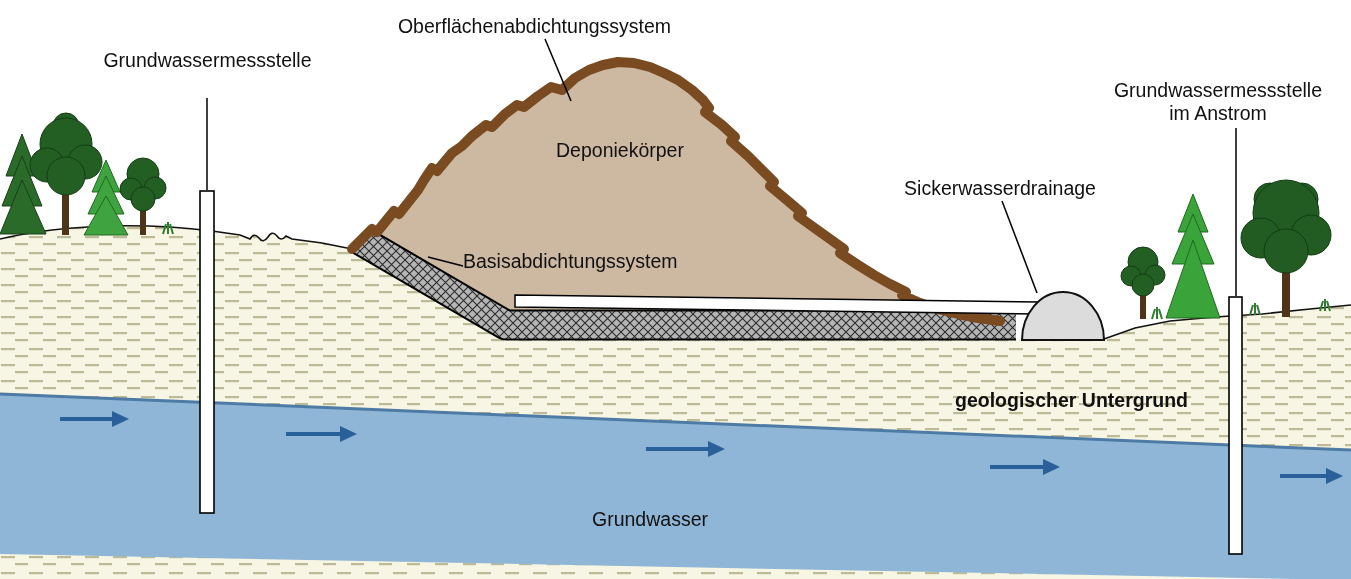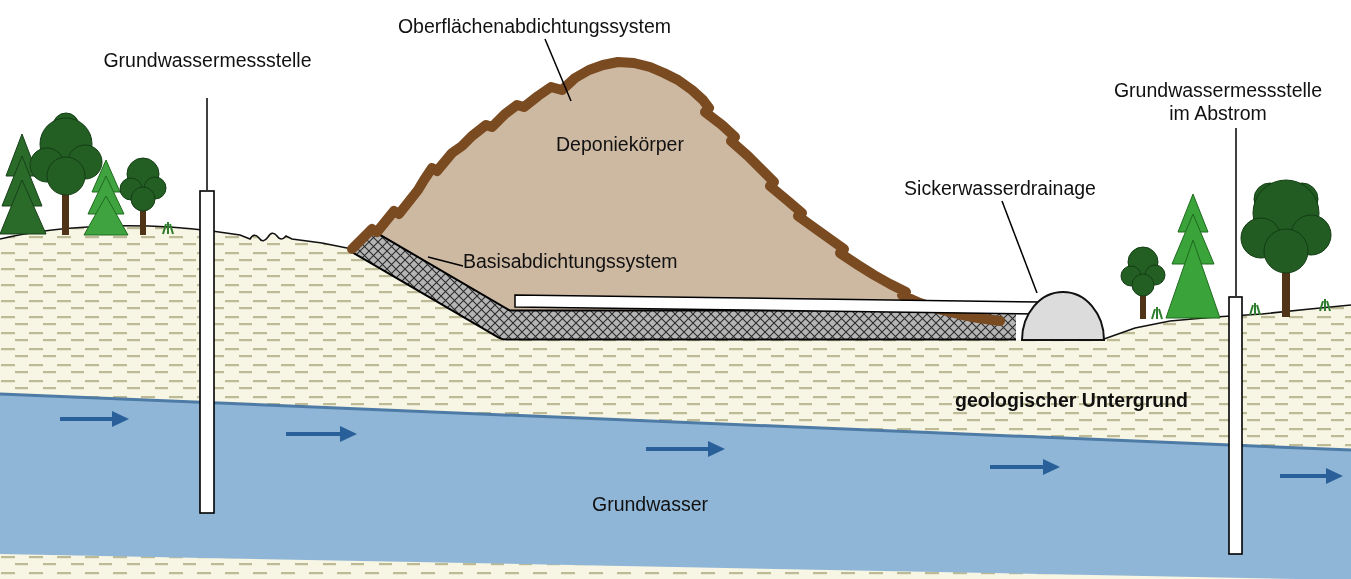--- a/index.html
+++ b/index.html
@@ -162,26 +162,26 @@
   </svg>
 
   <div class="label" style="left:362px;top:7px;width:345px;">Oberflächenabdichtungssystem</div>
 
   <div class="label" style="left:85px;top:41px;width:245px;">
     <span>Grundwassermessstelle</span>
   </div>
 
   <div class="label" style="left:1094px;top:71px;width:248px;">
     <span>Grundwassermessstelle</span>
-    <span>im Abstrom</span>
+    <span>im Anstrom</span>
   </div>
 
-  <div class="label" style="left:540px;top:125px;width:160px;text-align:center;">Deponiekörper</div>
+  <div class="label" style="left:540px;top:131px;width:160px;text-align:center;">Deponiekörper</div>
 
   <div class="label left" style="left:463px;top:242px;width:260px;">Basisabdichtungssystem</div>
 
   <div class="label" style="left:885px;top:169px;width:230px;">Sickerwasserdrainage</div>
 
   <div class="label" style="left:944px;top:381px;width:255px;font-weight:bold;">geologischer Untergrund</div>
 
-  <div class="label" style="left:570px;top:485px;width:160px;">Grundwasser</div>
+  <div class="label" style="left:570px;top:500px;width:160px;">Grundwasser</div>
 
 </div>
 
 </body></html>

